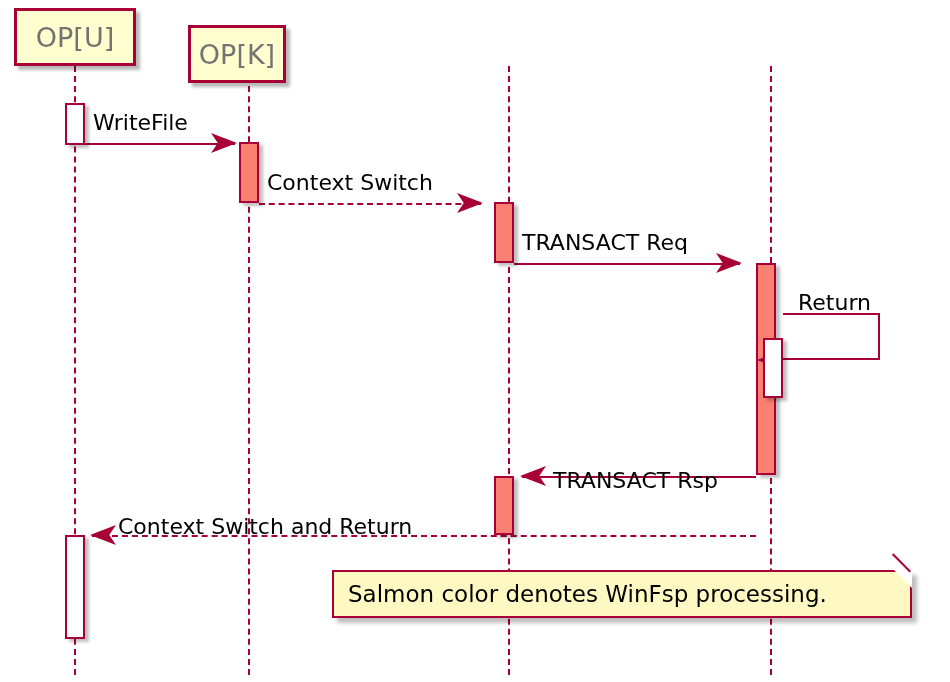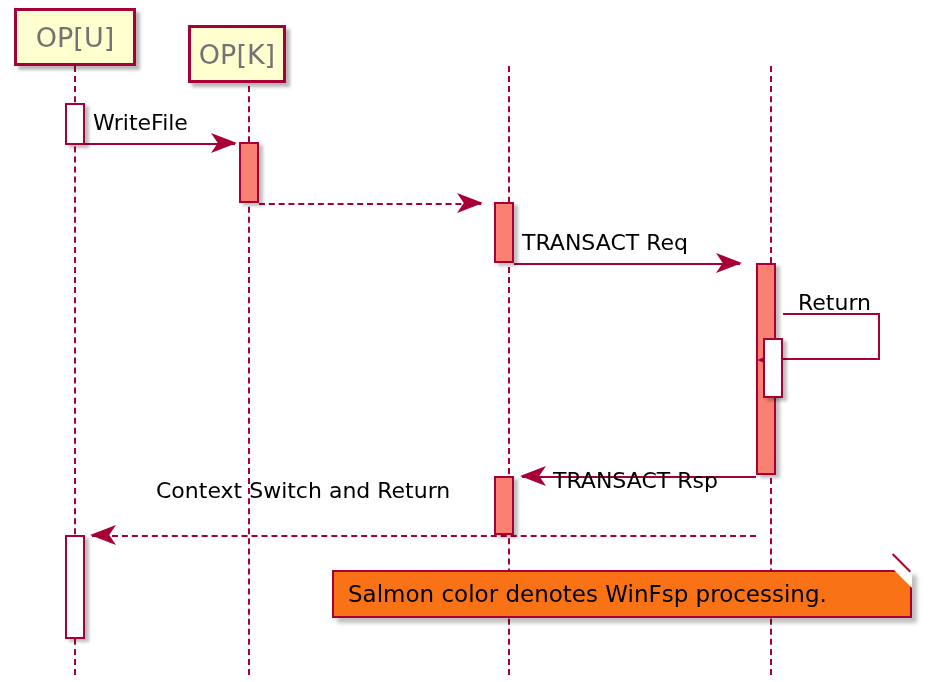--- a/index.html
+++ b/index.html
@@ -99,21 +99,21 @@
     border: 2px solid #A80036;
     border-left: none;
     background: transparent;
     z-index: 3;
   }
 
   
   .note {
     position: absolute;
     box-sizing: border-box;
-    background: #f97316;
+    background: #fef9c3;
     border: 2px solid #A80036;
     box-shadow: 5px 5px 4px rgba(0,0,0,0.25);
     z-index: 8;
     display: flex;
     align-items: center;
   }
   .note .notetext {
     font-size: 23px;
     color: #000000;
     white-space: nowrap;
@@ -149,31 +149,32 @@
     <div class="activation salmon" style="left: 494px; top: 202px; width: 20px; height: 61px;"></div>
     <div class="activation salmon" style="left: 756px; top: 263px; width: 20px; height: 212px;"></div>
     <div class="activation white nested" style="left: 763px; top: 338px; width: 20px; height: 60px;"></div>
     <div class="activation salmon" style="left: 494px; top: 476px; width: 20px; height: 59px;"></div>
     <div class="activation white" style="left: 65px; top: 535px; width: 20px; height: 104px;"></div>
     <div class="msgline solid" style="left: 85px; top: 143px; width: 150px;"></div>
     <div class="arrowhead right" style="left: 211px; top: 133px;"></div>
     <div class="msglabel" style="left: 93px; top: 112px;">WriteFile</div>
     <div class="msgline dashed" style="left: 259px; top: 203px; width: 222px;"></div>
     <div class="arrowhead right" style="left: 457px; top: 193px;"></div>
+    <div class="msglabel" style="left: 267px; top: 172px;">Context Switch</div>
     <div class="msgline solid" style="left: 514px; top: 263px; width: 226px;"></div>
     <div class="arrowhead right" style="left: 716px; top: 253px;"></div>
     <div class="msglabel" style="left: 522px; top: 232px; text-align: center;">TRANSACT Req</div>
     <div class="selfcall" style="left: 783px; top: 313px; width: 97px; height: 47px;"></div>
     <div class="arrowhead left" style="left: 757px; top: 350px;"></div>
     <div class="msglabel" style="left: 798px; top: 292px;">Return</div>
     <div class="msgline solid" style="left: 522px; top: 476px; width: 234px;"></div>
     <div class="arrowhead left" style="left: 520px; top: 466px;"></div>
     <div class="msglabel" style="left: 553px; top: 470px;">TRANSACT Rsp</div>
     <div class="msgline dashed" style="left: 92px; top: 535px; width: 664px;"></div>
     <div class="arrowhead left" style="left: 90px; top: 525px;"></div>
-    <div class="msglabel" style="left: 118px; top: 480px; margin-left: 38px;">Context Switch and Return</div>
+    <div class="msglabel" style="left: 118px; top: 516px;">Context Switch and Return</div>
     <div class="note" style="left: 332px; top: 570px; width: 580px; height: 48px;">
       <div class="notetext">Salmon color denotes WinFsp processing.</div>
       <div class="fold-tri"></div>
       <div style="position: absolute; top: -2px; right: -2px; width: 0px; height: 0px; border-left: 18px solid transparent; border-bottom: 18px solid transparent;"></div>
       <div style="position: absolute; top: -1px; right: -1px; width: 25px; height: 2px; background: rgb(168, 0, 54); transform: rotate(45deg); transform-origin: right top;"></div>
     </div>
   </div>
 
 </body></html>

